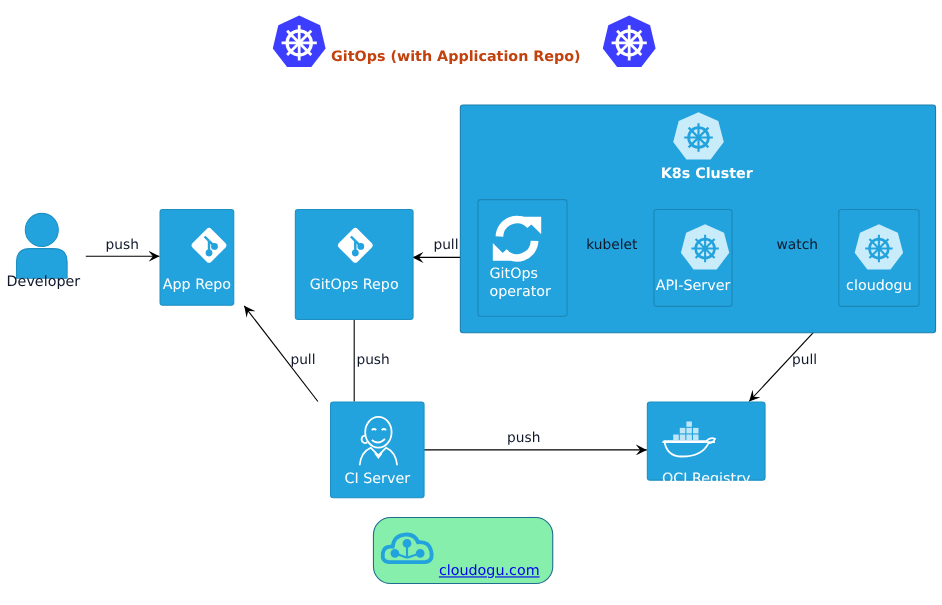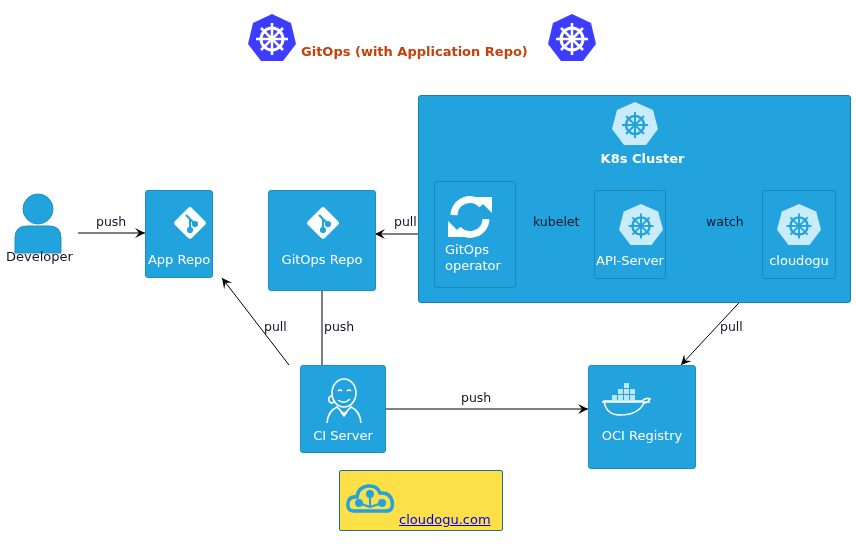--- a/index.html
+++ b/index.html
@@ -7,21 +7,21 @@
   #canvas { position:absolute; left:0; top:0; width:856px; height:550px; }
   .title { position:absolute; left:301px; top:44px; font-size:13px; font-weight:bold; color:#c2410c; white-space:nowrap; }
   .logo { position:absolute; width:52px; height:52px; }
   .node { position:absolute; background:#23a3dd; border:1px solid #1f8fc2; border-radius:3px; color:#fff; box-sizing:border-box; }
   .inner { position:absolute; background:#23a3dd; border:1px solid #1b87b8; border-radius:3px; color:#fff; box-sizing:border-box; }
   .node-label { position:absolute; left:0; right:0; text-align:center; font-size:13px; color:#fff; white-space:nowrap; }
   .cluster { position:absolute; left:418px; top:95px; width:433px; height:208px; background:#23a3dd; border:1px solid #1b7fae; border-radius:3px; box-sizing:border-box; }
   .cluster-label { position:absolute; left:16px; right:0; top:55px; text-align:center; font-size:13px; font-weight:bold; color:#fff; }
   .edge-label { position:absolute; font-size:12.5px; color:#0f172a; white-space:nowrap; }
   .dev-label { position:absolute; left:6px; top:249px; font-size:13px; color:#0f172a; }
-  .footer { position:absolute; left:339px; top:470px; width:164px; height:61px; border:1px solid #1f6d8f; border-radius:2px; box-sizing:border-box; background:#fde047; }
+  .footer { position:absolute; left:339px; top:470px; width:164px; height:61px; border:1px solid #1f6d8f; border-radius:16px; box-sizing:border-box; background:#86efac; }
   .footer a { position:absolute; left:59px; top:41px; font-size:13px; color:#0000ee; text-decoration:underline; }
 </style>
 </head>
 <body>
 
 <svg id="canvas" width="856" height="550">
   <defs>
     <marker id="arr" viewBox="0 0 10 10" refX="10" refY="5" markerWidth="10" markerHeight="10" orient="auto-start-reverse" markerUnits="userSpaceOnUse">
       <path d="M0,0 L10,5 L0,10 L4,5 Z" fill="#000"></path>
     </marker>
@@ -160,21 +160,21 @@
       <path d="M9,20 Q5,20 6,25 Q8,28 11,26"></path>
       <path d="M15,15 q2,-2 4,0 M24,15 q2,-2 4,0"></path>
       <path d="M15,24 Q21,29 27,23"></path>
       <path d="M4,47 Q5,35 14,31 L21,38 L28,31 Q37,35 38,47"></path>
       <path d="M18,36 L21,40 L24,36"></path>
     </g>
   </svg>
   <div class="node-label" style="top:62px;">CI Server</div>
 </div>
 
-<div class="node" style="left:588px;top:365px;width:108px;height:104px;">
+<div class="node" style="left:588px;top:365px;width:108px;height:72px;">
   <svg style="position:absolute;left:13px;top:17px;" width="50" height="34" viewBox="0 0 50 34">
     <g fill="#bfe6f7">
       <rect x="10" y="12" width="5" height="5"></rect>
         <rect x="16" y="12" width="5" height="5"></rect>
         <rect x="22" y="12" width="5" height="5"></rect>
         <rect x="28" y="12" width="5" height="5"></rect>
       <rect x="16" y="6" width="5" height="5"></rect>
         <rect x="22" y="6" width="5" height="5"></rect>
         <rect x="28" y="6" width="5" height="5"></rect>
       <rect x="22" y="0" width="5" height="5"></rect>

